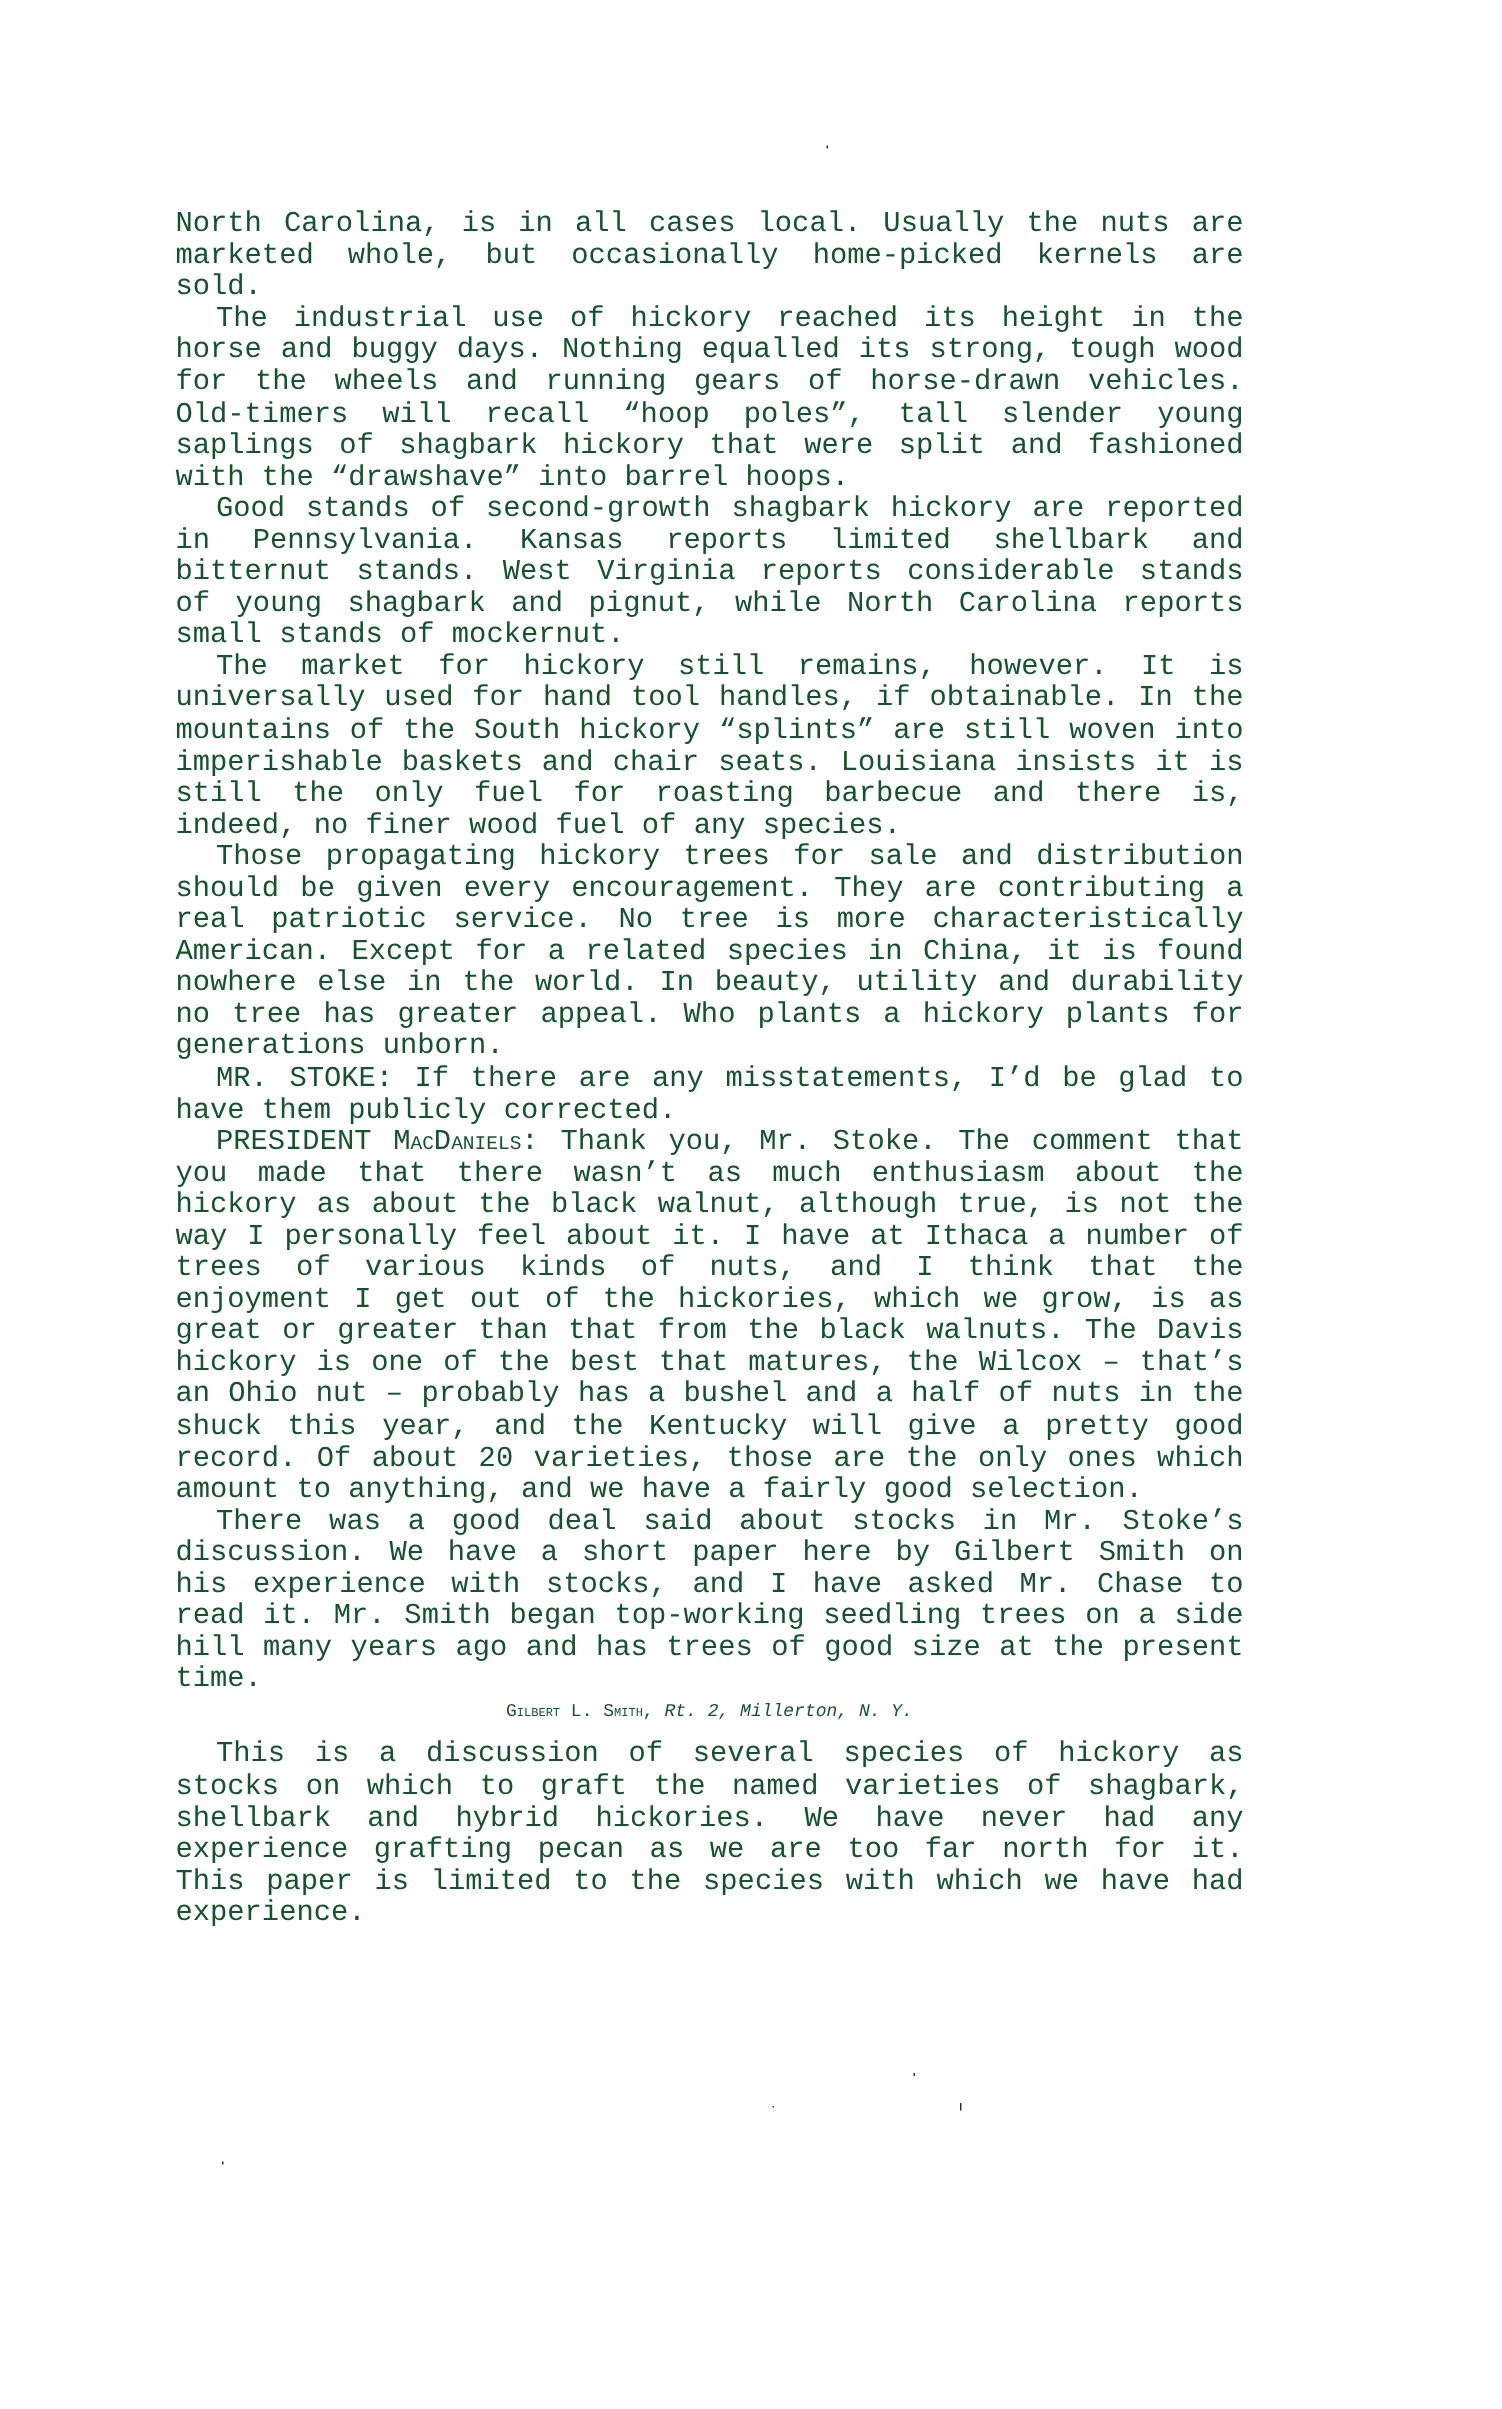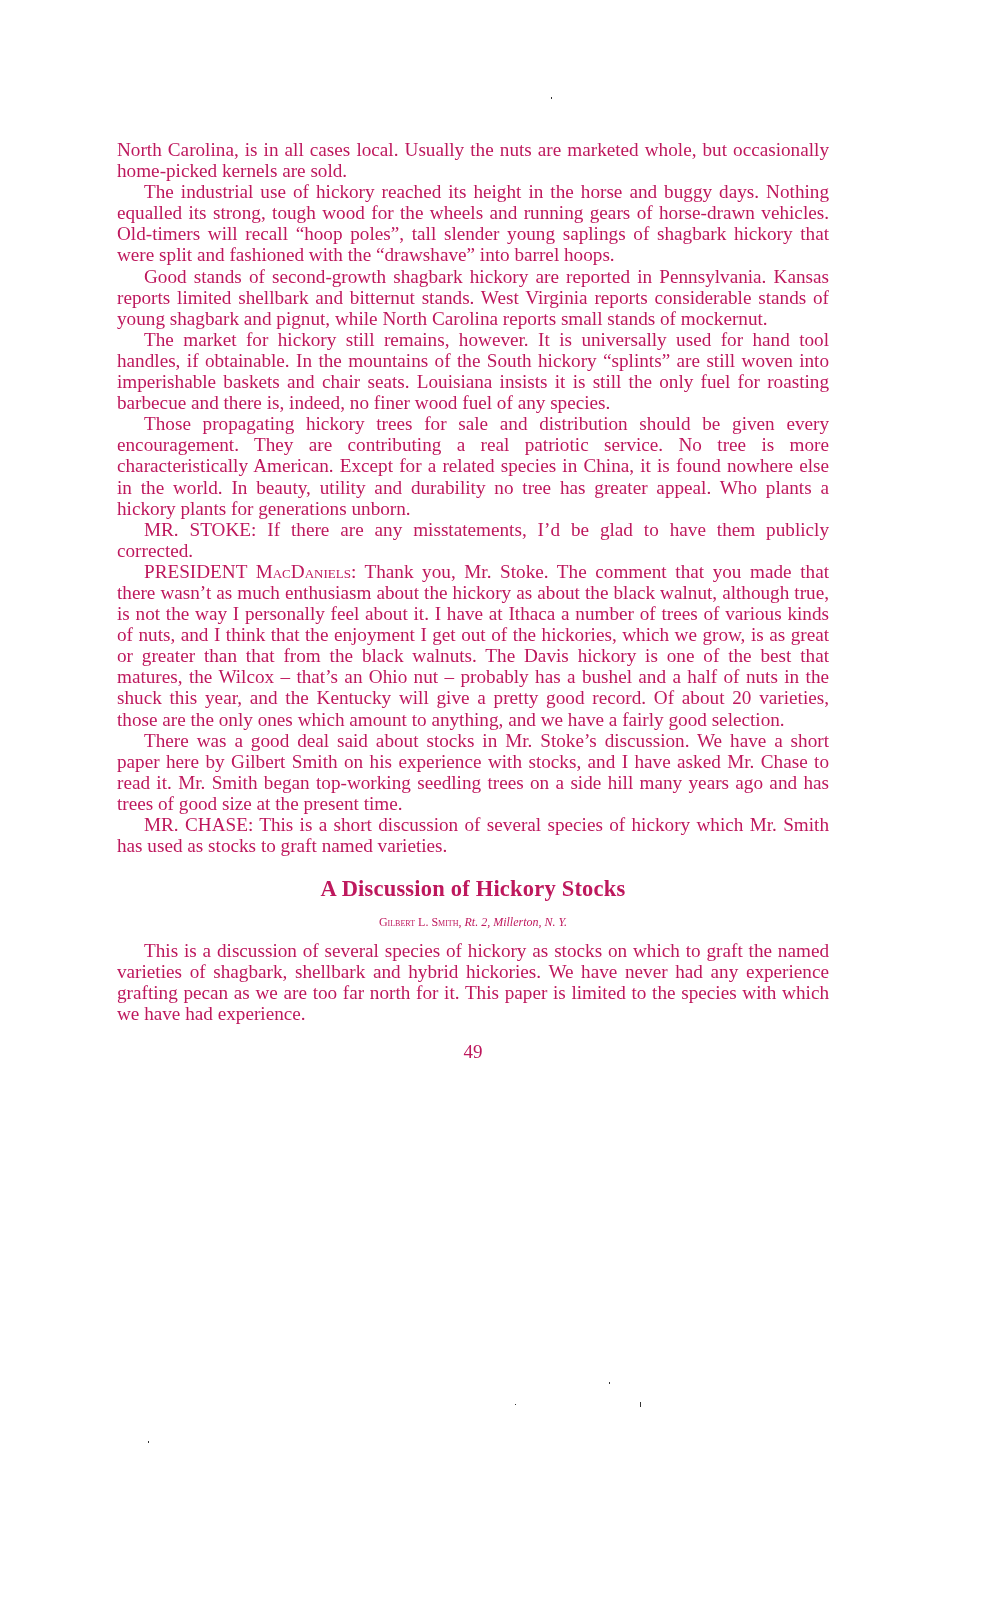--- a/index.html
+++ b/index.html
@@ -2,22 +2,22 @@
 <html><head>
 <meta charset="utf-8">
 <style>
   html, body { margin: 0; padding: 0; background: #ffffff; }
   body { width: 1001px; height: 1606px; position: relative; overflow: hidden; }
   .page {
     position: absolute;
     left: 117px;
     top: 139px;
     width: 712px;
-    font-family: Liberation Serif, serif;
-    color: #be185d;
+    font-family: Liberation Mono, monospace;
+    color: #14532d;
     font-size: 19.2px;
     line-height: 21.1px;
     text-align: justify;
   }
   .page p { margin: 0; text-indent: 0; }
   .page p.ind { text-indent: 27px; }
   .it { font-style: italic; }
   .sc { font-variant: small-caps; }
   .title {
     text-align: center;
@@ -47,33 +47,30 @@
 <div class="page">
   <div id="body-paras">
       <p><span>North Carolina, is in all cases local. Usually the nuts are marketed whole, but occasionally home-picked kernels are sold.</span></p>
       <p class="ind"><span>The industrial use of hickory reached its height in the horse and buggy days. Nothing equalled its strong, tough wood for the wheels and running gears of horse-drawn vehicles. Old-timers will recall “hoop poles”, tall slender young saplings of shagbark hickory that were split and fashioned with the “drawshave” into barrel hoops.</span></p>
       <p class="ind"><span>Good stands of second-growth shagbark hickory are reported in Pennsylvania. Kansas reports limited shellbark and bitternut stands. West Virginia reports considerable stands of young shagbark and pignut, while North Carolina reports small stands of mockernut.</span></p>
       <p class="ind"><span>The market for hickory still remains, however. It is universally used for hand tool handles, if obtainable. In the mountains of the South hickory “splints” are still woven into imperishable baskets and chair seats. Louisiana insists it is still the only fuel for roasting barbecue and there is, indeed, no finer wood fuel of any species.</span></p>
       <p class="ind"><span>Those propagating hickory trees for sale and distribution should be given every encouragement. They are contributing a real patriotic service. No tree is more characteristically American. Except for a related species in China, it is found nowhere else in the world. In beauty, utility and durability no tree has greater appeal. Who plants a hickory plants for generations unborn.</span></p>
       <p class="ind"><span>MR. STOKE: If there are any misstatements, I’d be glad to have them publicly corrected.</span></p>
       <p class="ind"><span>PRESIDENT </span><span class="sc">MacDaniels</span><span>: Thank you, Mr. Stoke. The comment that you made that there wasn’t as much enthusiasm about the hickory as about the black walnut, although true, is not the way I personally feel about it. I have at Ithaca a number of trees of various kinds of nuts, and I think that the enjoyment I get out of the hickories, which we grow, is as great or greater than that from the black walnuts. The Davis hickory is one of the best that matures, the Wilcox – that’s an Ohio nut – probably has a bushel and a half of nuts in the shuck this year, and the Kentucky will give a pretty good record. Of about 20 varieties, those are the only ones which amount to anything, and we have a fairly good selection.</span></p>
       <p class="ind"><span>There was a good deal said about stocks in Mr. Stoke’s discussion. We have a short paper here by Gilbert Smith on his experience with stocks, and I have asked Mr. Chase to read it. Mr. Smith began top-working seedling trees on a side hill many years ago and has trees of good size at the present time.</span></p>
-      <p class="ind"><span>MR. CHASE: This is a short discussion of several species of hickory which Mr. Smith has used as stocks to graft named varieties.</span></p>
     </div>
 
-  <p class="title">A Discussion of Hickory Stocks</p>
 
   <p class="byline">
     <span class="sc">Gilbert L. Smith</span><span>, </span><span class="it">Rt. 2, Millerton, N. Y.</span>
   </p>
 
   <div id="article-paras">
       <p class="ind"><span>This is a discussion of several species of hickory as stocks on which to graft the named varieties of shagbark, shellbark and hybrid hickories. We have never had any experience grafting pecan as we are too far north for it. This paper is limited to the species with which we have had experience.</span></p>
     </div>
 
-  <p class="pagenum">49</p>
 </div>
 
 <div class="speck" style="left:551px;top:97px;width:1px;height:2px;"></div>
 <div class="speck" style="left:609px;top:1382px;width:1px;height:2px;"></div>
 <div class="speck" style="left:515px;top:1404px;width:1px;height:1px;"></div>
 <div class="speck" style="left:640px;top:1402px;width:1px;height:5px;"></div>
 <div class="speck" style="left:148px;top:1441px;width:1px;height:2px;"></div>
 
 </body></html>

